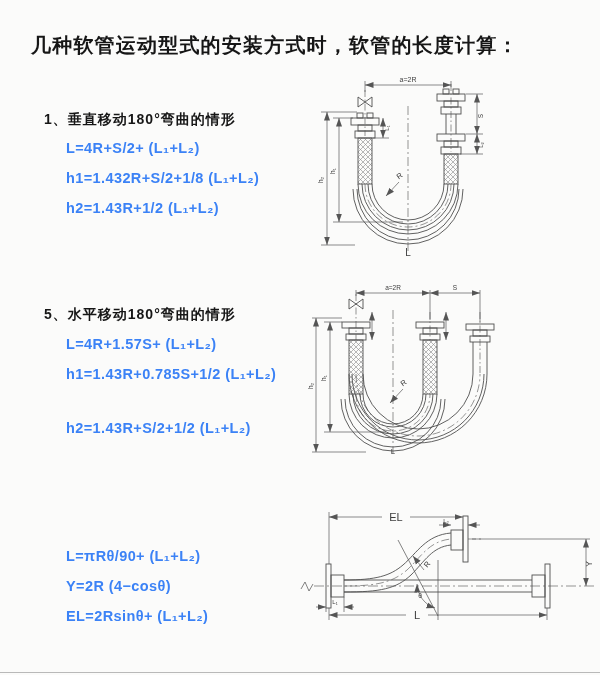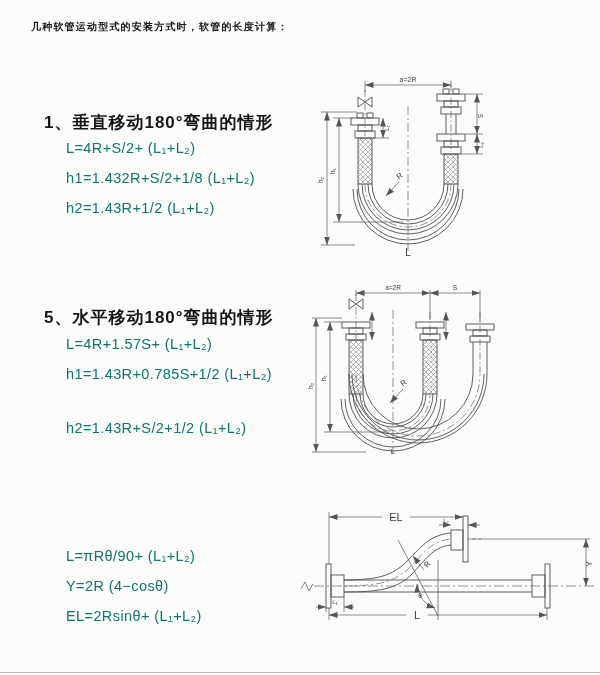--- a/index.html
+++ b/index.html
@@ -2,30 +2,30 @@
 <html><head>
 <meta charset="utf-8">
 <style>
   html,body { margin:0; padding:0; background:#ffffff; }
   .page {
     position:relative; width:600px; height:675px;
     background:#fbfbfa; overflow:hidden;
     font-family:"Liberation Sans", sans-serif; color:#1f1f1f;
   }
   .title {
-    position:absolute; left:31px; top:20px;
-    font-size:10px; font-weight:bold; letter-spacing:1.2px; color:#161616;
+    position:absolute; left:31px; top:32px;
+    font-size:20px; font-weight:bold; letter-spacing:1.2px; color:#161616;
   }
   .sec-heading {
     position:absolute; left:44px;
-    font-size:17px; font-weight:bold; letter-spacing:1px; color:#161616;
+    font-size:14px; font-weight:bold; letter-spacing:1px; color:#161616;
   }
   .formula {
     position:absolute; left:66px;
-    font-size:14.5px; font-weight:normal; letter-spacing:0.4px; color:#0f766e;
+    font-size:14.5px; font-weight:bold; letter-spacing:0.4px; color:#3b82f6;
   }
   .diag { position:absolute; }
   .diag text { font-family:"Liberation Sans", sans-serif; fill:#3d3d3d; }
   .bottom-edge {
     position:absolute; left:0; bottom:2px; width:600px; height:1px; background:#b9b9b9;
   }
 </style>
 </head>
 <body>
 

